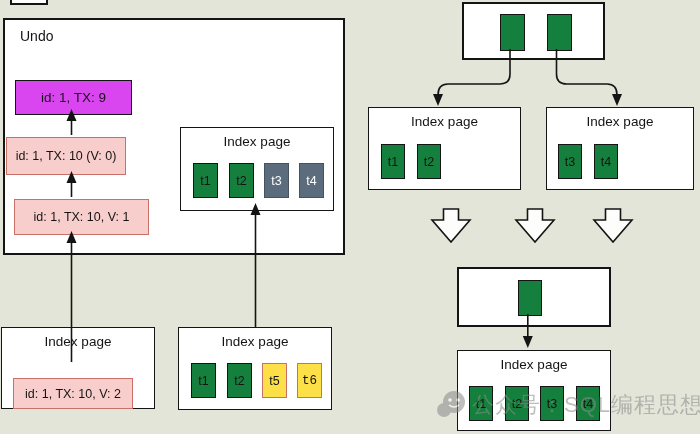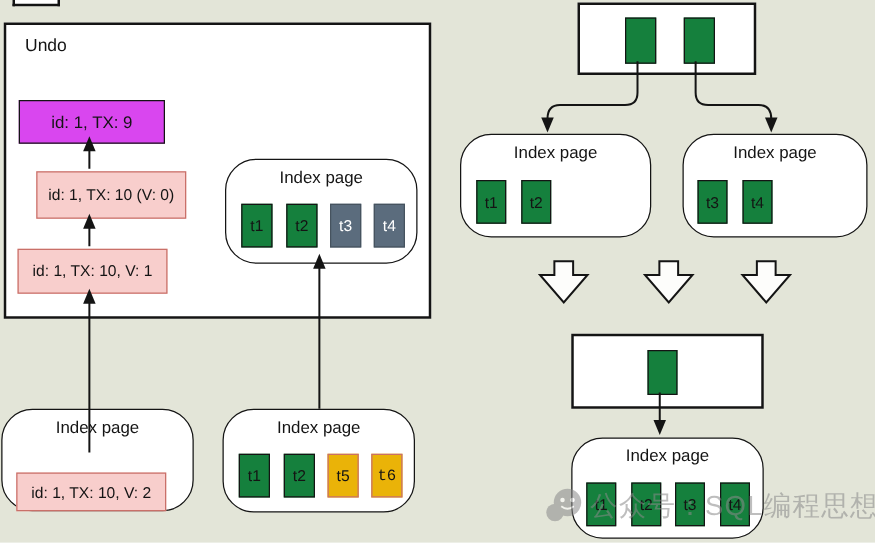--- a/index.html
+++ b/index.html
@@ -1,28 +1,28 @@
 <!DOCTYPE html>
 <html><head>
 <meta charset="utf-8">
 <style>
   html,body{margin:0;padding:0;}
   body{font-family:"Liberation Sans", sans-serif; color:#141414;}
   .stage{position:relative; width:700px; height:434px; background:#e3e5d8; overflow:hidden;}
 
   .box{position:absolute; background:#ffffff; border:2px solid #141414; box-sizing:border-box;padding-left:28px;}
-  .box.thin{border-width:1.5px;border-radius:25px;}
+  .box.thin{border-width:1.5px;}
   .pinkbox{position:absolute; background:#f8cecc; border:1.5px solid #c97069; box-sizing:border-box;
            display:flex; align-items:center; justify-content:center; font-size:12.5px; white-space:nowrap;}
   .whitebox{position:absolute; background:#d946ef; border:1.5px solid #141414; box-sizing:border-box;
            display:flex; align-items:center; justify-content:center; font-size:13.5px; white-space:nowrap;}
   .tile{position:absolute; width:25px; height:35px; background:#15803d; border:1.5px solid #141414;
         box-sizing:border-box; display:flex; align-items:center; justify-content:center; font-size:12.5px;}
   .tile.dark{background:#5b6c7d; border-color:#46535f; color:#ffffff;}
-  .tile.pink{background:#eab308; border-color:#c97069;text-align:right;}
+  .tile.pink{background:#fde047; border-color:#c97069;text-align:right;}
   .tile.w24{width:24px;}
   .page-title{position:absolute; top:6px; left:0; right:0; text-align:center; font-size:13.5px;}
   .undo-label{position:absolute; left:15px; top:8px; font-size:14px;}
   .sliver{position:absolute; left:10px; top:0; width:38px; height:5px; background:#ffffff;
           border:2px solid #141414; border-top:none; box-sizing:border-box;}
   .arrows{position:absolute; left:0; top:0; z-index:5; pointer-events:none;}
   .watermark{position:absolute; left:436px; top:390px; z-index:9; display:flex; align-items:center;
              gap:4px; opacity:0.55; pointer-events:none;}
   .wm-text{font-size:22px; color:#8a8a8a; letter-spacing:1px; white-space:nowrap;}
 </style>
@@ -31,23 +31,23 @@
 
 <div class="stage">
 
   <div class="sliver"></div>
 
   <div class="box" style="left:3px; top:18px; width:342px; height:237px;">
     <div class="undo-label">Undo</div>
 
     <div class="whitebox" style="left:10px; top:60px; width:117px; height:35px;">id: 1, TX: 9</div>
 
-    <div class="pinkbox" style="left:24px; top:117px; width:120px; height:38px;">id: 1, TX: 10 (V: 0)</div>
+    <div class="pinkbox" style="left:1px; top:117px; width:120px; height:38px;">id: 1, TX: 10 (V: 0)</div>
 
-    <div class="pinkbox" style="left:9px; top:179px; width:120px; height:36px;">id: 1, TX: 10, V: 1</div>
+    <div class="pinkbox" style="left:9px; top:179px; width:135px; height:36px;">id: 1, TX: 10, V: 1</div>
 
     <div class="box thin" style="left:175px; top:107px; width:154px; height:84px;">
       <div class="page-title">Index page</div>
       <div class="tile" style="left:12px; top:35px;">t1</div>
       <div class="tile" style="left:48px; top:35px;">t2</div>
       <div class="tile dark" style="left:83px; top:35px;">t3</div>
       <div class="tile dark" style="left:118px; top:35px;">t4</div>
     </div>
   </div>
 

